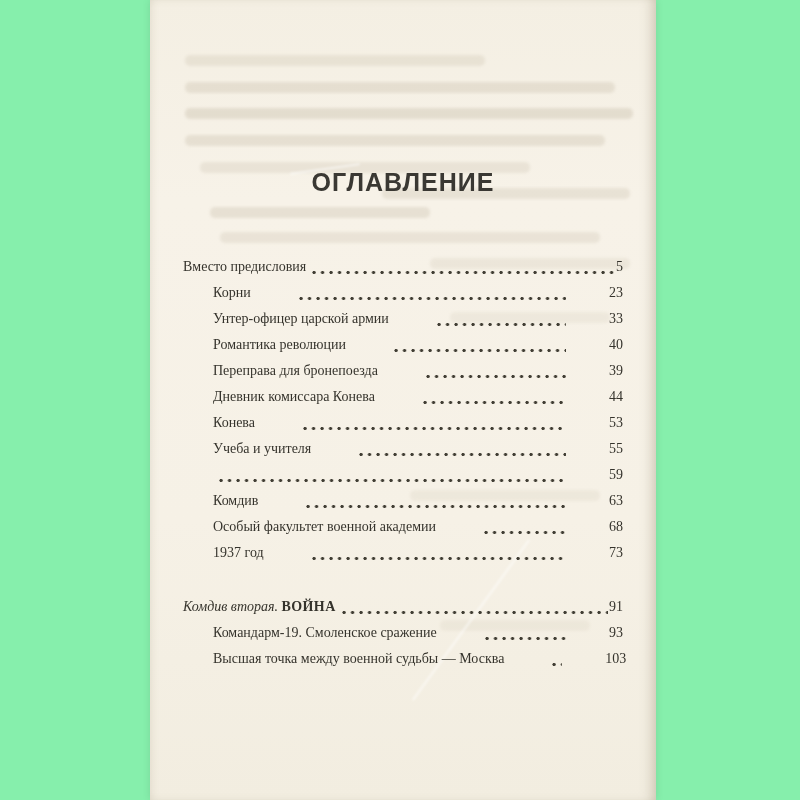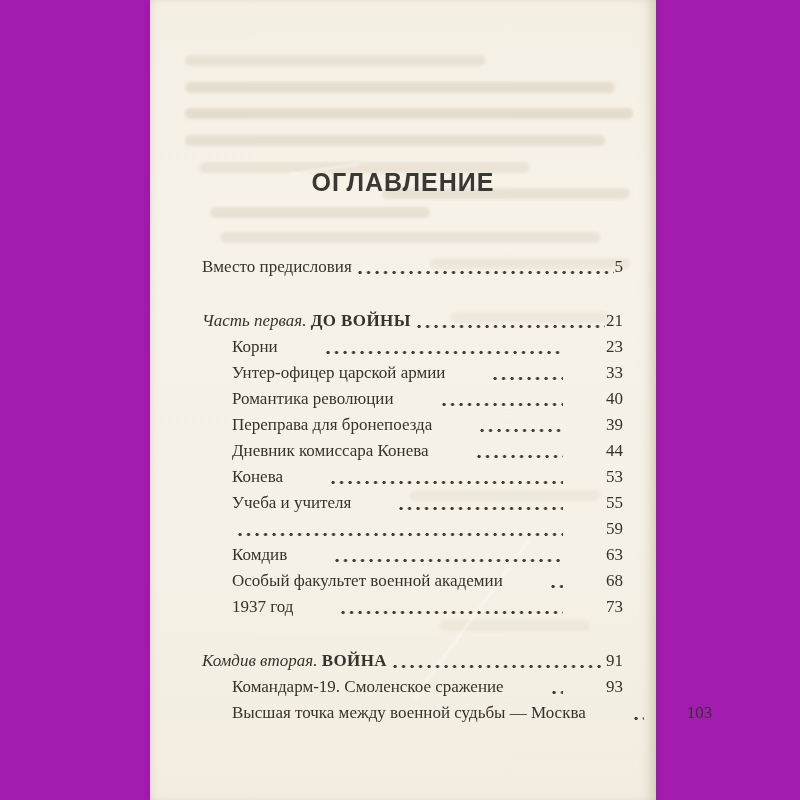--- a/index.html
+++ b/index.html
@@ -8,21 +8,21 @@
     width: 800px;
     height: 800px;
     background: #ffffff;
     font-family: "Liberation Serif", serif;
     overflow: hidden;
   }
   .photo {
     position: relative;
     width: 800px;
     height: 800px;
-    background: #a21caf;
+    background: #86efac;
     overflow: hidden;
   }
   .book-page {
     position: absolute;
     left: 150px;
     top: 0;
     width: 506px;
     height: 800px;
     background: linear-gradient(180deg, #f4efe3 0%, #f7f2e8 25%, #f6f1e6 65%, #f2ede0 100%);
     box-shadow:
@@ -48,23 +48,23 @@
     text-align: center;
     font-family: "Liberation Sans", sans-serif;
     font-weight: bold;
     font-size: 25px;
     letter-spacing: 1px;
     color: #3a3833;
     position: relative;
   }
   .toc {
     position: relative;
-    padding: 0 33px 0 52px;
+    padding: 0 33px 0 33px;
     color: #35332c;
-    font-size: 17px;
+    font-size: 14px;
   }
   .row {
     display: flex;
     align-items: baseline;
     height: 26px;
     line-height: 26px;
     white-space: nowrap;
   }
   .row.indent { padding-left: 30px; gap: 42px; }
   .row.preface { margin-top: 57px; }
@@ -105,25 +105,20 @@
     <div class="crease" style="left:320px; top:521px; width:2px; height:198px; transform:rotate(36deg);"></div>
     <div class="crease" style="left:140px; top:168px; width:70px; height:2px; transform:rotate(-8deg);"></div>
 
     <h1 class="toc-title">ОГЛАВЛЕНИЕ</h1>
 
     <div class="toc" id="toc">
         <div class="row preface">
           <span class="label">Вместо предисловия</span>
           <span class="dots"></span>
           <span class="num">5</span>
-        </div>
-        <div class="row part-header">
-          <span class="label"><span class="it">Часть первая. </span><span class="bd">ДО ВОЙНЫ</span></span>
-          <span class="dots"></span>
-          <span class="num">21</span>
         </div>
         <div class="row indent">
           <span class="label">Корни</span>
           <span class="dots"></span>
           <span class="num">23</span>
         </div>
         <div class="row indent">
           <span class="label">Унтер-офицер царской армии</span>
           <span class="dots"></span>
           <span class="num">33</span>

